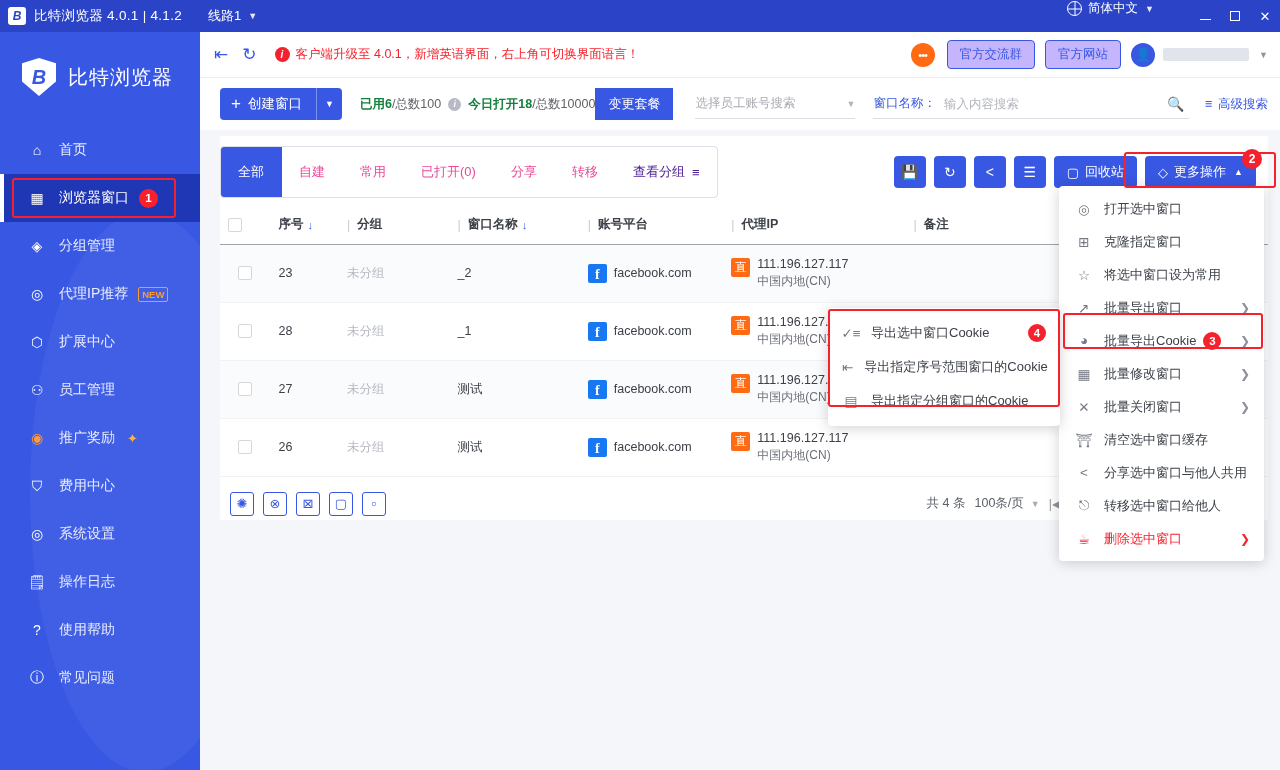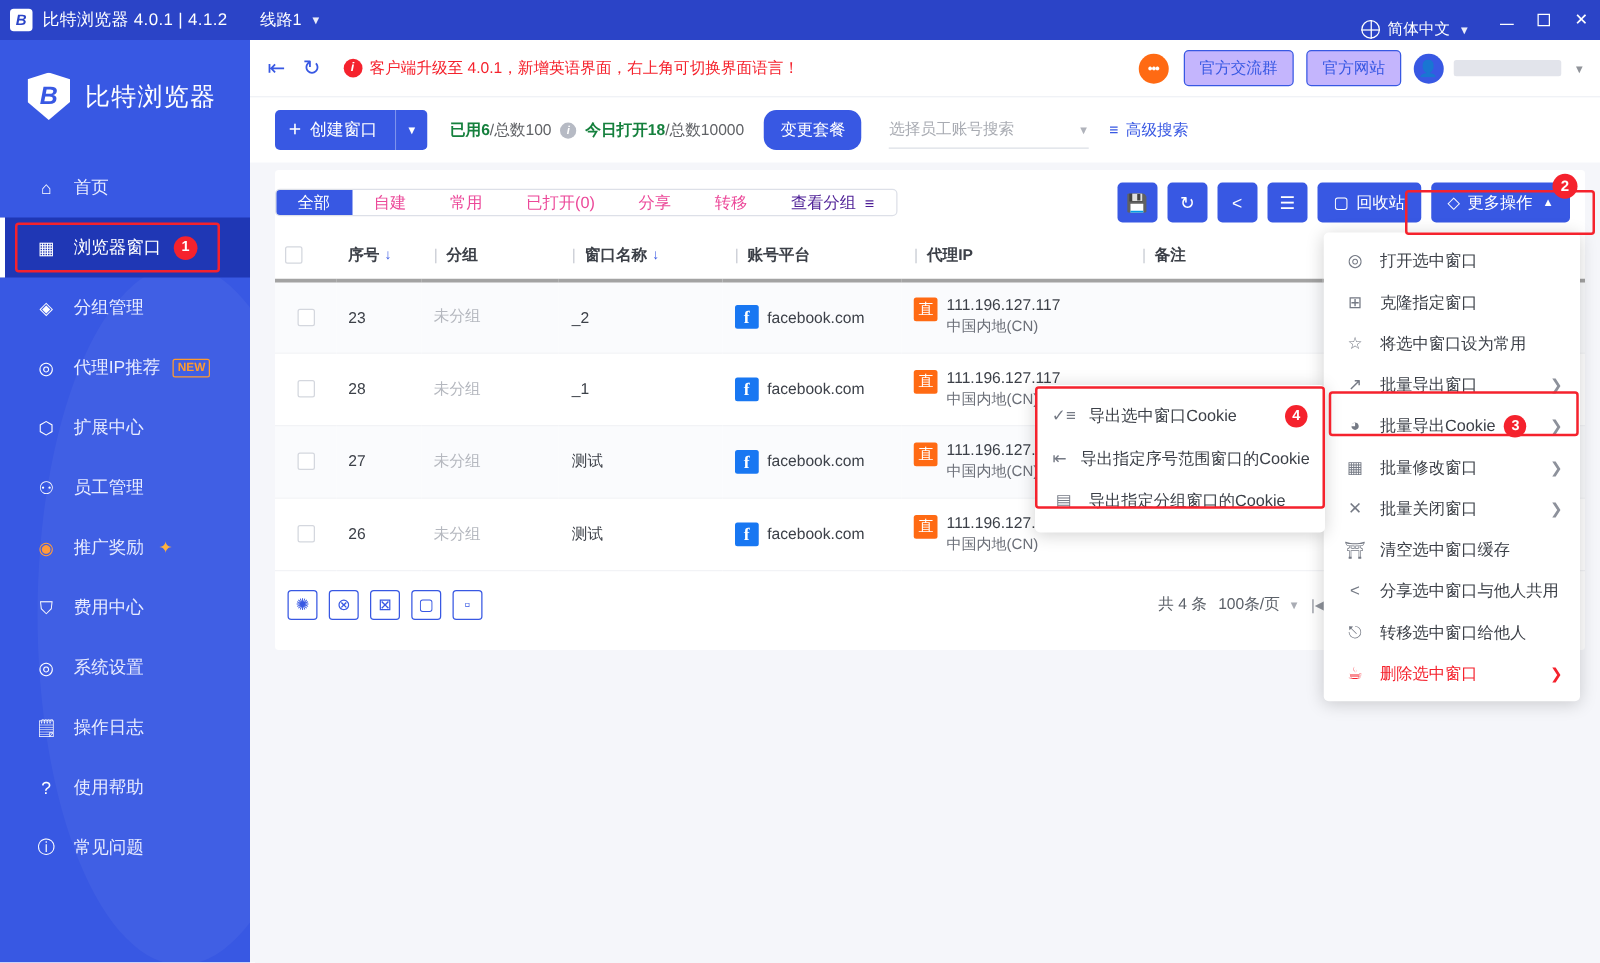--- a/index.html
+++ b/index.html
@@ -16,21 +16,21 @@
     background: #2b44c7; display: flex; align-items: center; color: #fff;
   }
   .tb-logo {
     width: 18px; height: 18px; margin-left: 8px; border-radius: 3px;
     background: #fff; color: #2b44c7; font-weight: bold; font-size: 12px;
     display: flex; align-items: center; justify-content: center; font-style: italic;
   }
   .tb-title { margin-left: 8px; font-size: 13.5px; letter-spacing: .3px; }
   .tb-route { margin-left: 26px; font-size: 13px; }
   .tb-caret { margin-left: 7px; font-size: 9px; opacity: .9; }
-  .tb-right { margin-left: auto; display: flex; align-items: flex-end; }
+  .tb-right { margin-left: auto; display: flex; align-items: flex-start; gap: 22px; }
   .tb-lang { display: flex; align-items: center; font-size: 12.5px; }
   .tb-globe {
     width: 15px; height: 15px; border-radius: 50%; border: 1.3px solid #fff;
     margin-right: 6px; position: relative;
   }
   .tb-globe:before, .tb-globe:after {
     content: ""; position: absolute; border: 1px solid #fff;
   }
   .tb-globe:before { left: 50%; top: -1px; bottom: -1px; width: 0; transform: translateX(-50%); border-width: 0 0 0 1px; }
   .tb-globe:after { top: 50%; left: -1px; right: -1px; height: 0; transform: translateY(-50%); border-width: 1px 0 0 0; }
@@ -128,21 +128,21 @@
     justify-content: center; font-size: 9px; cursor: pointer;
   }
   .quota { margin-left: 18px; font-size: 12.5px; color: #606266; display: flex; align-items: center; }
   .quota b { color: #15803d; font-weight: bold; }
   .info-dot {
     width: 13px; height: 13px; border-radius: 50%; background: #b6bac4; color: #fff;
     font-size: 9px; font-style: italic; display: flex; align-items: center;
     justify-content: center; margin: 0 7px; font-weight: bold;
   }
   .btn-plan {
-    margin-left: 16px; background: #3858e3; color: #fff; border-radius: 10px;
+    background: #3858e3; color: #fff; border-radius: 0;
     height: 32px; padding: 14px 13px; display: flex; align-items: center;
     font-size: 13px; cursor: pointer;
   }
   .staff-sel {
     margin-left: 22px; width: 160px; border-bottom: 1px solid #dcdfe6; height: 30px;
     display: flex; align-items: center; color: #a8abb2; font-size: 12.5px; cursor: pointer;
   }
   .staff-sel .cv { margin-left: auto; font-size: 9px; color: #b0b3bb; }
   .winname-wrap {
     margin-left: 18px; display: flex; align-items: center; flex: 1;
@@ -151,21 +151,21 @@
   .winname-lbl { color: #3858e3; font-size: 12.5px; margin-right: 8px; }
   .winname-inp { border: none; outline: none; font-size: 12.5px; flex: 1; color: #303133; background: transparent; }
   .winname-inp::placeholder { color: #b3b6bd; }
   .search-ic { color: #5b6170; font-size: 14px; margin-right: 4px; cursor: pointer; }
   .adv { margin-left: 16px; color: #3858e3; font-size: 12.5px; display: flex; align-items: center; cursor: pointer; }
 
   
   .card { margin: 6px 12px 0 20px; background: #fff; border-radius: 3px; height: 384px; position: relative; }
   .tabs-row { display: flex; align-items: center; padding: 10px 12px 8px 0; }
   .tabs {
-    display: flex; border: 1px solid #dde0e8; border-radius: 4px; overflow: hidden; height: 22px;
+    display: flex; border: 1px solid #dde0e8; border-radius: 4px; overflow: hidden; height: 52px;
   }
   .tab {
     padding: 0 17px; display: flex; align-items: center; font-size: 13px;
     color: #ec4899; cursor: pointer; border-right: 1px solid transparent;
   }
   .tab.active { background: #3858e3; color: #fff; }
   .tab.link { color: #4c1d95; }
   .tools-right { margin-left: auto; display: flex; align-items: center; position: relative; }
   .sq-btn {
     width: 32px; height: 32px; background: #3858e3; color: #fff; border-radius: 4px;
@@ -180,21 +180,21 @@
   .more-badge {
     position: absolute; right: -6px; top: -7px; width: 20px; height: 20px; border-radius: 50%;
     background: #f5222d; color: #fff; font-size: 12px; font-weight: bold;
     display: flex; align-items: center; justify-content: center; z-index: 62;
   }
 
   
   table { width: 100%; border-collapse: collapse; table-layout: fixed; }
   thead th {
     height: 38px; font-size: 12.5px; font-weight: bold; color: #3c4048; text-align: left;
-    border-bottom: 3px solid #a3a3a3; padding: 0; position: relative;
+    border-bottom: 1px solid #a3a3a3; padding: 0; position: relative;
   }
   thead th .hcell { display: flex; align-items: center; padding-left: 10px; }
   thead th.sep .hcell:before { content: "|"; color: #c9ccd4; margin-right: 7px; font-weight: normal; }
   .sort-ar { color: #3858e3; margin-left: 4px; font-size: 11px; }
   tbody td { height: 58px; font-size: 12.5px; color: #3c4048; border-bottom: 1px solid #f2f3f6; padding: 0 0 0 10px; }
   tbody tr.alt td { background: #fafbfd; }
   .cb { width: 14px; height: 14px; border: 1px solid #d4d7de; border-radius: 2px; background: #fff; margin-left: 8px; cursor: pointer; }
   .muted { color: #b5b8bf; }
   .fb-cell { display: flex; align-items: center; }
   .fb-ic {
@@ -381,20 +381,25 @@
         <span style="margin-left:0">/总数100</span>
         <span class="info-dot">i</span>
         <b>今日打开</b>
           <b>18</b>
         <span>/总数10000</span>
       </div>
       <div class="btn-plan">变更套餐</div>
       <div class="staff-sel">
         <span>选择员工账号搜索</span>
         <span class="cv">▼</span>
+      </div>
+      <div class="winname-wrap">
+        <span class="winname-lbl">窗口名称：</span>
+        <input class="winname-inp" placeholder="输入内容搜索" style="">
+        <span class="search-ic">🔍</span>
       </div>
       <div class="adv">
         <span style="margin-right:6px">≡</span>
         <span>高级搜索</span>
       </div>
     </div>
 
     <div class="card">
 
       <div class="tabs-row">

